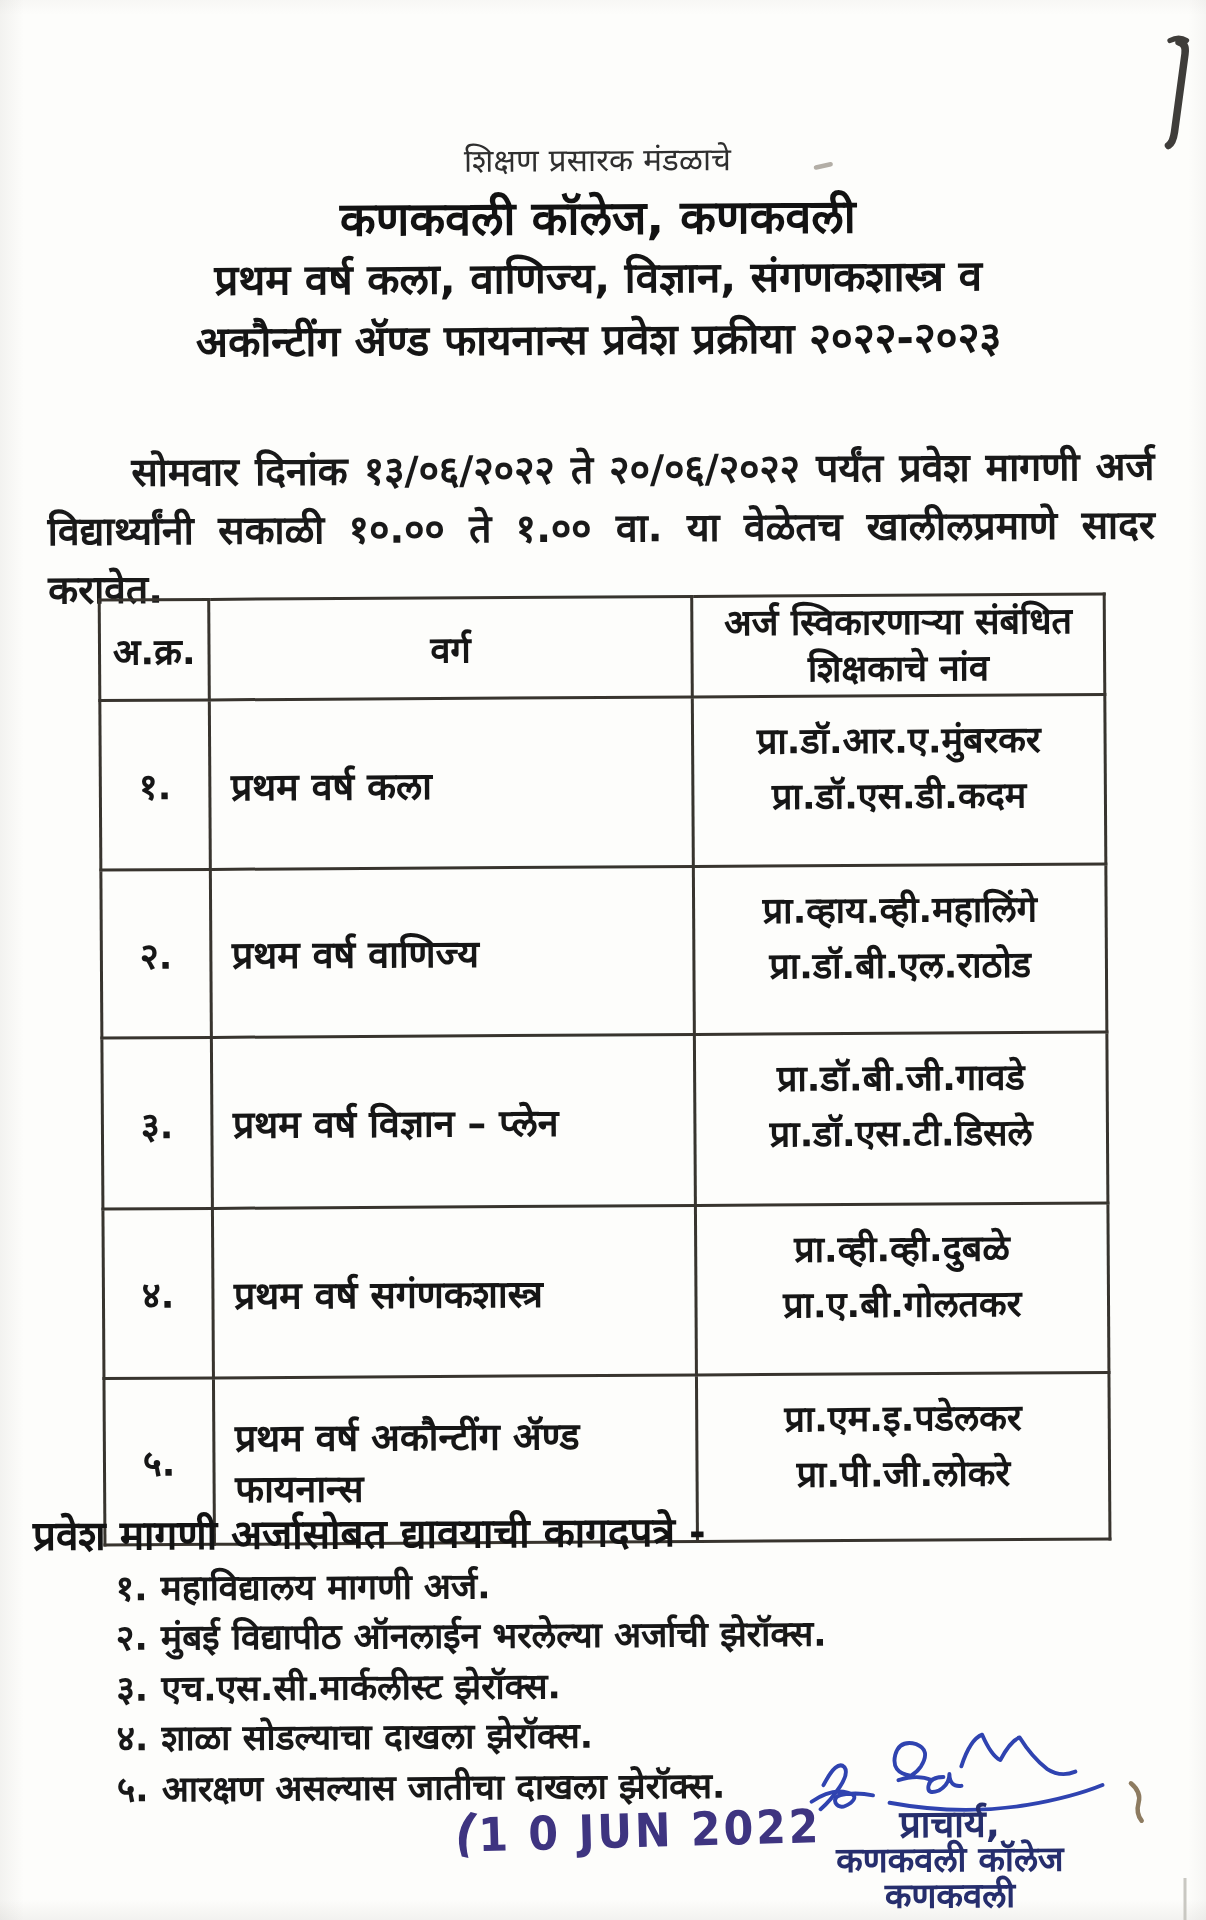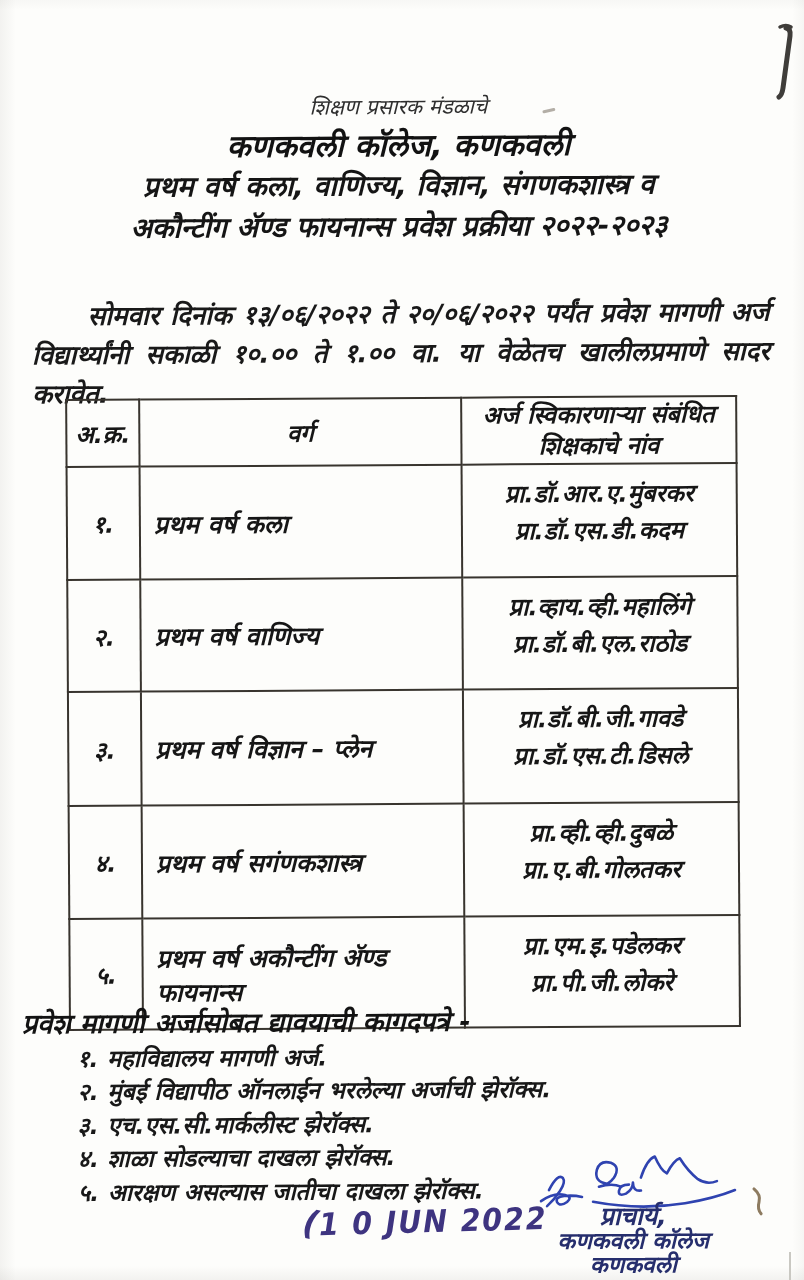--- a/index.html
+++ b/index.html
@@ -10,21 +10,20 @@
   }
   .doc{
     position:relative;width:804px;height:1280px;overflow:hidden;
     background:
       linear-gradient(90deg, rgba(70,66,58,0.06), rgba(0,0,0,0) 16px),
       linear-gradient(270deg, rgba(70,66,58,0.04), rgba(0,0,0,0) 12px),
       linear-gradient(0deg, rgba(70,66,58,0.06), rgba(0,0,0,0) 14px),
       linear-gradient(180deg, rgba(70,66,58,0.03), rgba(0,0,0,0) 10px),
       #fdfdfb;
     color:#1b1b1b;
-    font-style:italic;
   }
   .tilt{position:absolute;inset:0;transform:rotate(-0.35deg);transform-origin:50% 55%;}
 
   
   .org-line{position:absolute;top:92px;left:0;width:100%;text-align:center;
     font-size:21px;font-weight:500;color:#2f2f2f;}
   .college-line{position:absolute;top:123px;left:0;width:100%;text-align:center;
     font-size:31px;font-weight:700;color:#121212;}
   .title-line1{position:absolute;top:165px;left:0;width:100%;text-align:center;
     font-size:28px;font-weight:700;color:#151515;}

